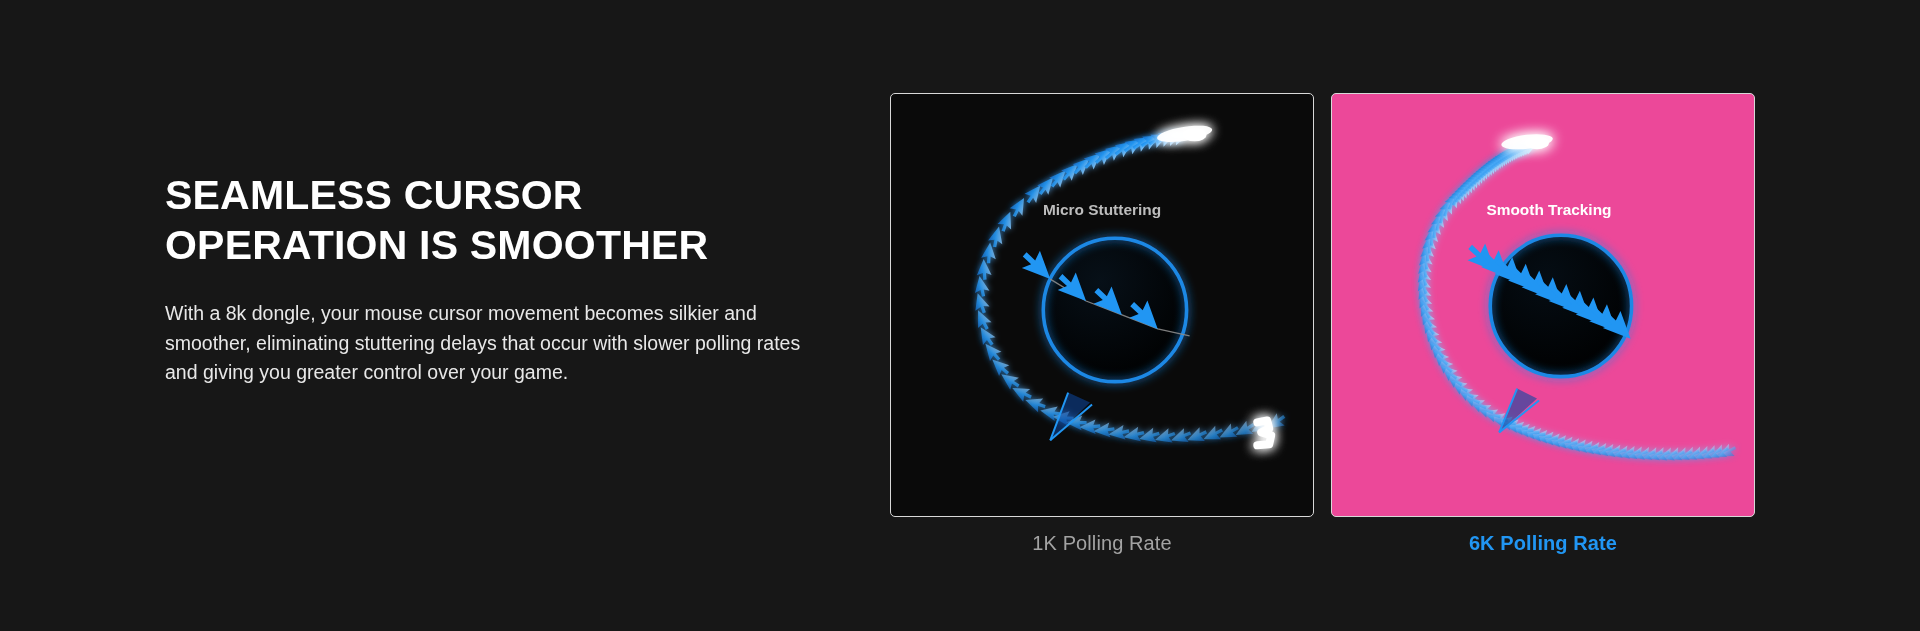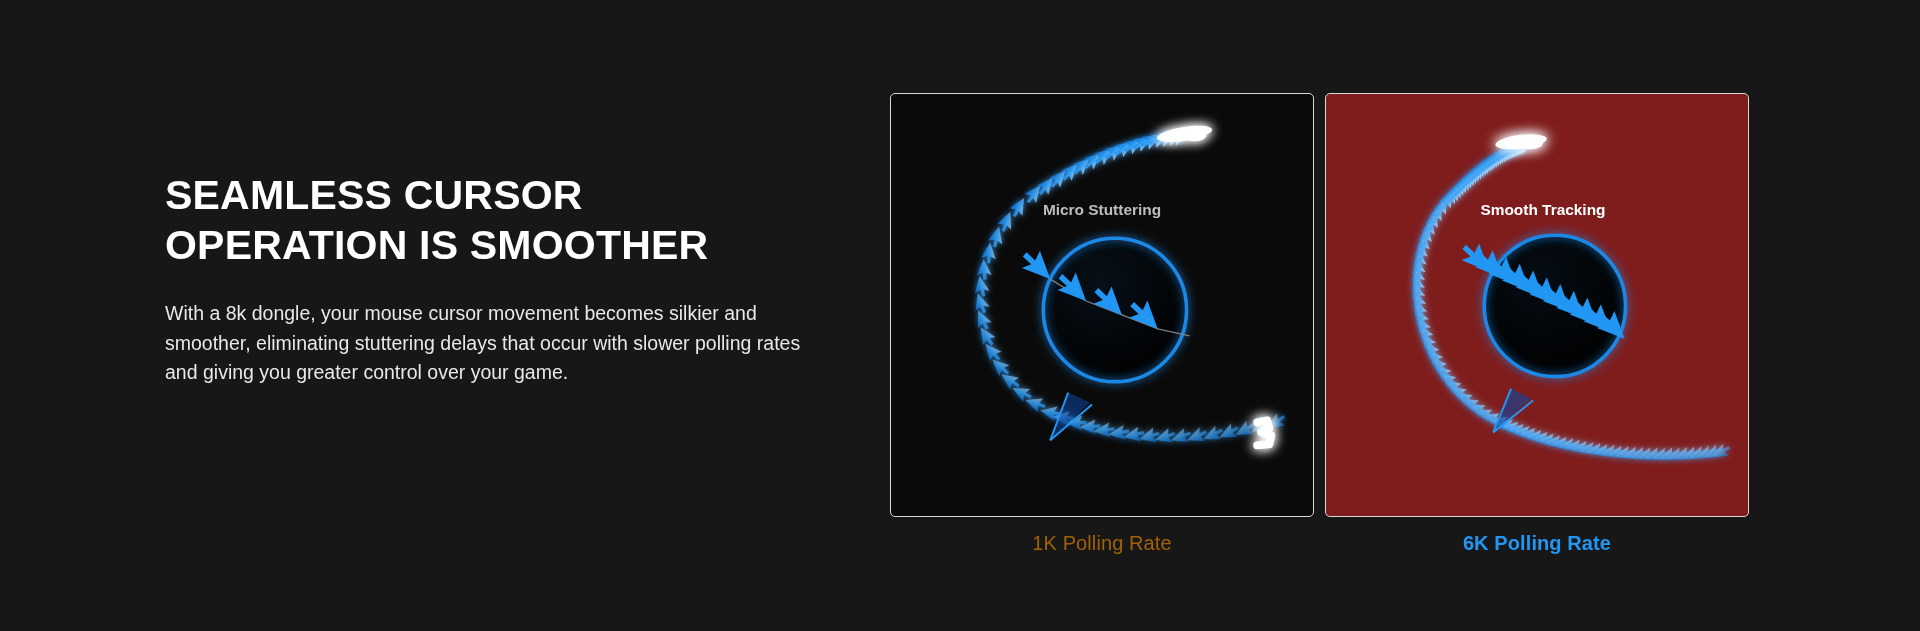--- a/index.html
+++ b/index.html
@@ -42,42 +42,42 @@
     font-weight: 400;
     max-width: 660px;
   }
 
   
   #comparison {
     position: absolute;
     left: 890px;
     top: 93px;
     display: flex;
-    gap: 11px;
+    gap: 17px;
   }
   .panel-group { display: flex; flex-direction: column; align-items: center; }
   .panel-frame {
     width: 424px;
     height: 424px;
     border: 1px solid #d8d8d8;
     border-radius: 5px;
     box-sizing: border-box;
     position: relative;
     overflow: hidden;
   }
   .panel-frame.low  { background: #0a0a0a; }
-  .panel-frame.high { background: #7f1d1d; }
+  .panel-frame.high { background: #ec4899; }
   .panel-frame svg { display: block; width: 100%; height: 100%; }
 
   .panel-caption {
     margin-top: 15px;
     font-size: 20px;
     letter-spacing: 0.1px;
   }
-  .panel-caption.low  { color: #a16207; font-weight: 400; }
+  .panel-caption.low  { color: #a3a3a3; font-weight: 400; }
   .panel-caption.high { color: #2196f3; font-weight: 700; }
 
   .inline-label {
     font-family: "Liberation Sans", sans-serif;
     font-weight: 700;
     font-size: 15.5px;
   }
   .inline-label.low  { fill: #bdbdbd; }
   .inline-label.high { fill: #ffffff; }
 </style>

